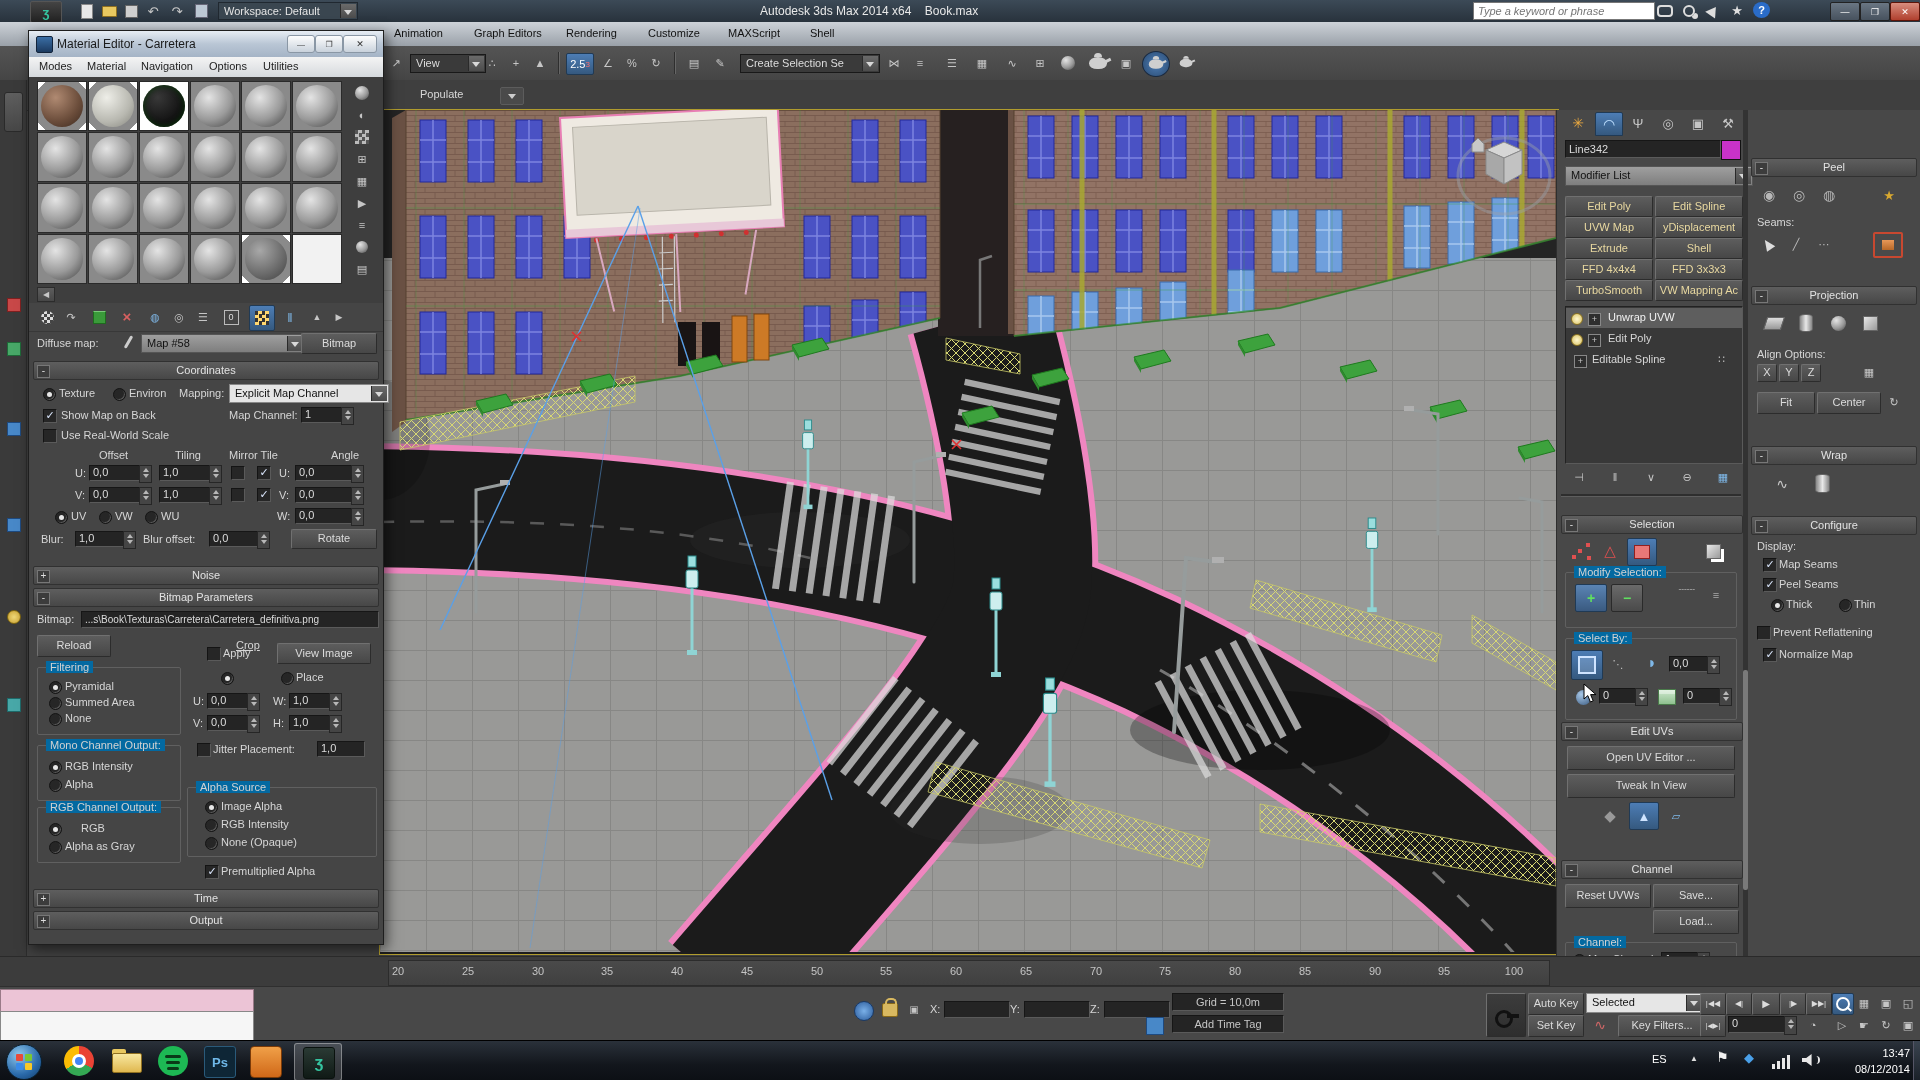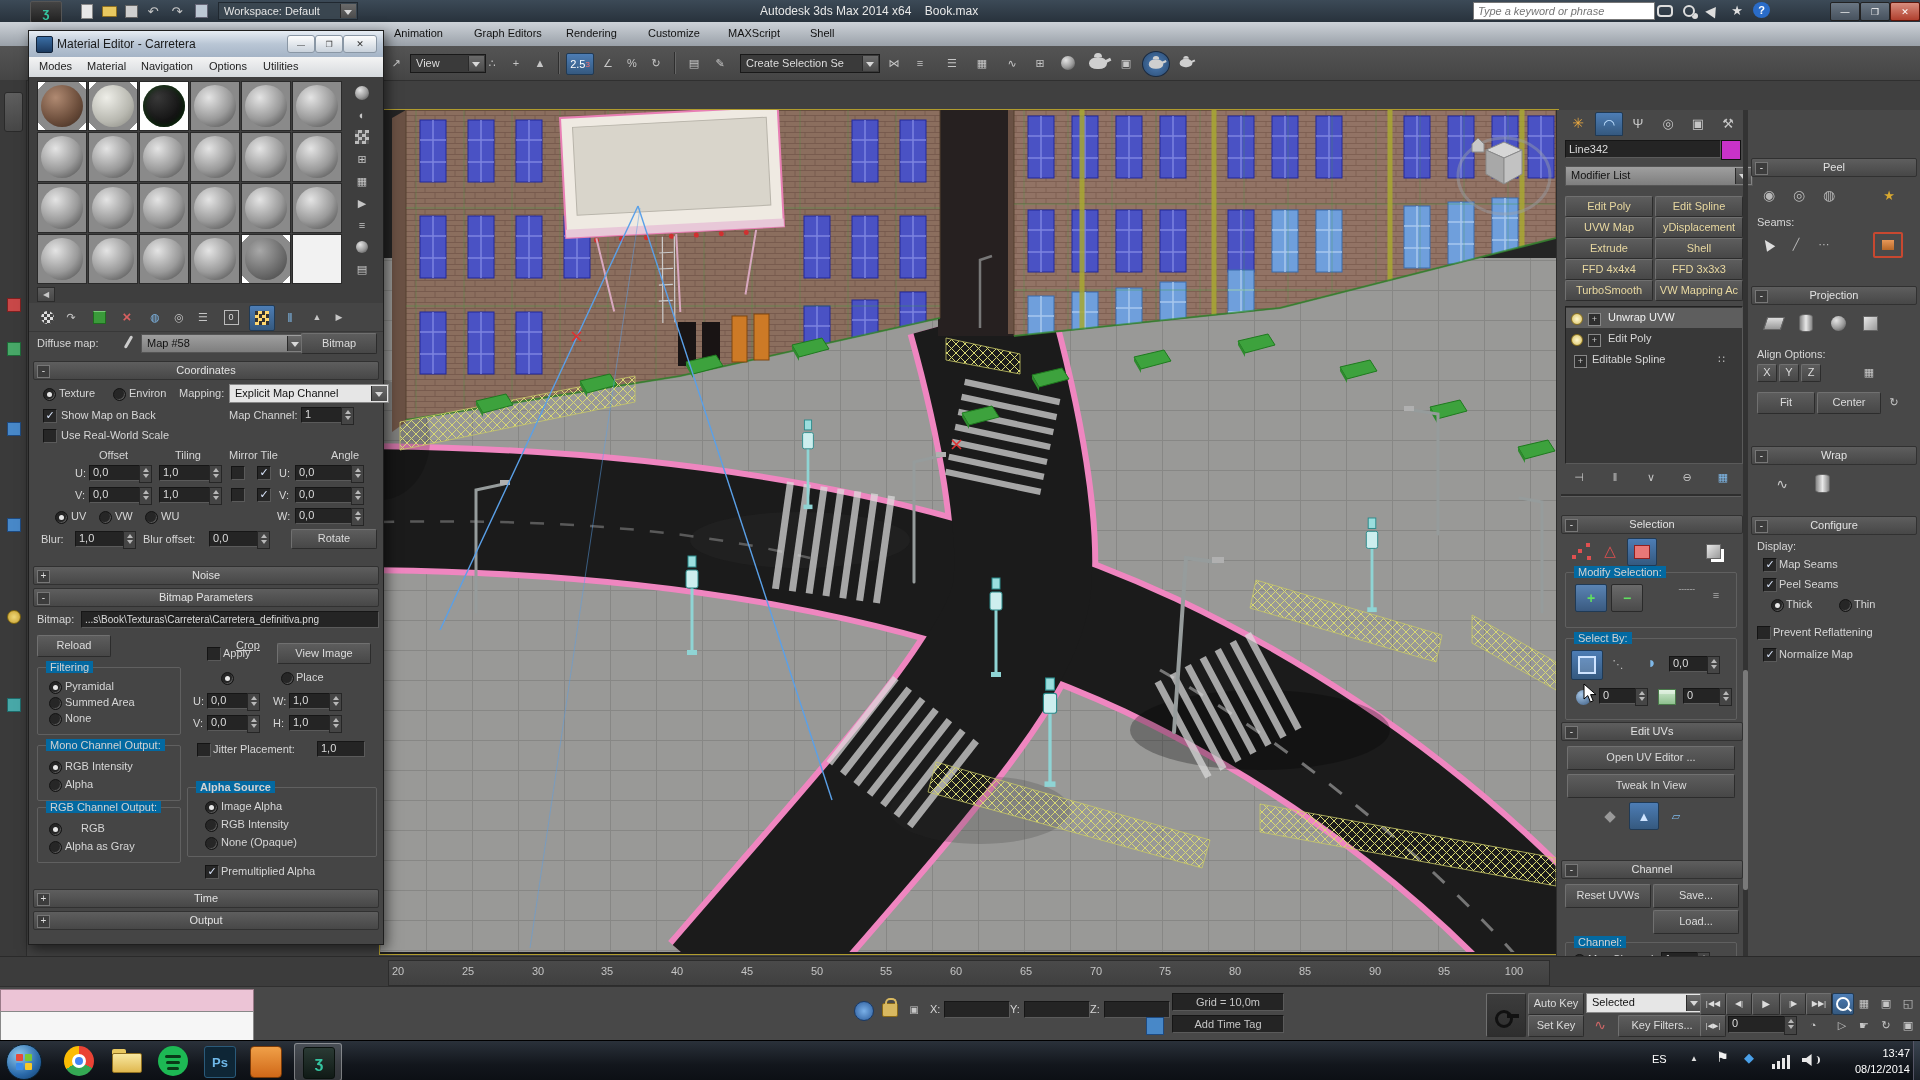--- a/index.html
+++ b/index.html
@@ -124,20 +124,26 @@
       </div>
     <div class="a ico t" style="left:1116px;top:7px;width:20px;height:20px;">▣</div>
     <div class="a ico" style="left:1142px;top:5px;width:26px;height:24px;background:radial-gradient(circle,#4d7db5,#2a4a70);border-radius:50%;border:1px solid #1a2a40;">
         <span class="teapot" style="transform:scale(.8);"></span>
       </div>
     <div class="a ico" style="left:1176px;top:7px;width:20px;height:20px;">
         <span class="teapot" style="transform:scale(.7);"></span>
       </div>
   </div>
 
+  <div class="a" style="left:0;top:80px;width:1920px;height:30px;background:#3f3f3f;border-bottom:1px solid #2c2c2c;">
+    <div class="a t" style="left:420px;top:8px;color:#d8d8d8;">Populate</div>
+    <div class="a ico" style="left:500px;top:7px;width:22px;height:16px;background:#4a4a4a;border:1px solid #5c5c5c;border-radius:2px;">
+        <span style="display:block;width:0;border-left:4px solid transparent;border-right:4px solid transparent;border-top:5px solid #ccc;"></span>
+      </div>
+  </div>
 
   <div class="a" style="left:0;top:80px;width:26px;height:876px;background:#3a3a3a;border-right:1px solid #2d2d2d;">
     <div class="a" style="left:4px;top:12px;width:17px;height:38px;background:linear-gradient(#5e5e5e,#474747);border:1px solid #2a2a2a;border-radius:3px;"></div>
     <div class="a" style="left:7px;top:218px;width:12px;height:12px;background:#c84848;border:1px solid #802020;"></div>
     <div class="a" style="left:7px;top:262px;width:12px;height:12px;background:#48a868;border:1px solid #1e6a38;"></div>
     <div class="a" style="left:7px;top:342px;width:12px;height:12px;background:#4888c8;border:1px solid #1e4a80;"></div>
     <div class="a" style="left:7px;top:438px;width:12px;height:12px;background:#4888c8;border:1px solid #1e4a80;"></div>
     <div class="a" style="left:7px;top:530px;width:12px;height:12px;background:radial-gradient(#f0d878,#c8a030);border-radius:50%;border:1px solid #806810;"></div>
     <div class="a" style="left:7px;top:618px;width:12px;height:12px;background:#48a8a8;border:1px solid #1e6a6a;"></div>
   </div>
@@ -616,21 +622,21 @@
     <div class="a t" style="left:36px;top:747px;">Alpha</div>
 
     <div class="a grp" style="left:8px;top:776px;width:142px;height:54px;">
       <span class="grpl t">RGB Channel Output:</span>
     </div>
     <div class="a rad on" style="left:20px;top:792px;"></div>
     <div class="a t" style="left:52px;top:791px;">RGB</div>
     <div class="a rad" style="left:20px;top:810px;"></div>
     <div class="a t" style="left:36px;top:809px;">Alpha as Gray</div>
 
-    <div class="a grp" style="left:158px;top:756px;width:188px;height:68px;font-weight:bold;">
+    <div class="a grp" style="left:158px;top:756px;width:188px;height:68px;">
       <span class="grpl t">Alpha Source</span>
     </div>
     <div class="a rad on" style="left:176px;top:770px;"></div>
     <div class="a t" style="left:192px;top:769px;">Image Alpha</div>
     <div class="a rad" style="left:176px;top:788px;"></div>
     <div class="a t" style="left:192px;top:787px;">RGB Intensity</div>
     <div class="a rad" style="left:176px;top:806px;"></div>
     <div class="a t" style="left:192px;top:805px;">None (Opaque)</div>
     <div class="a chk" style="left:176px;top:834px;">✓</div>
     <div class="a t" style="left:192px;top:834px;">Premultiplied Alpha</div>

